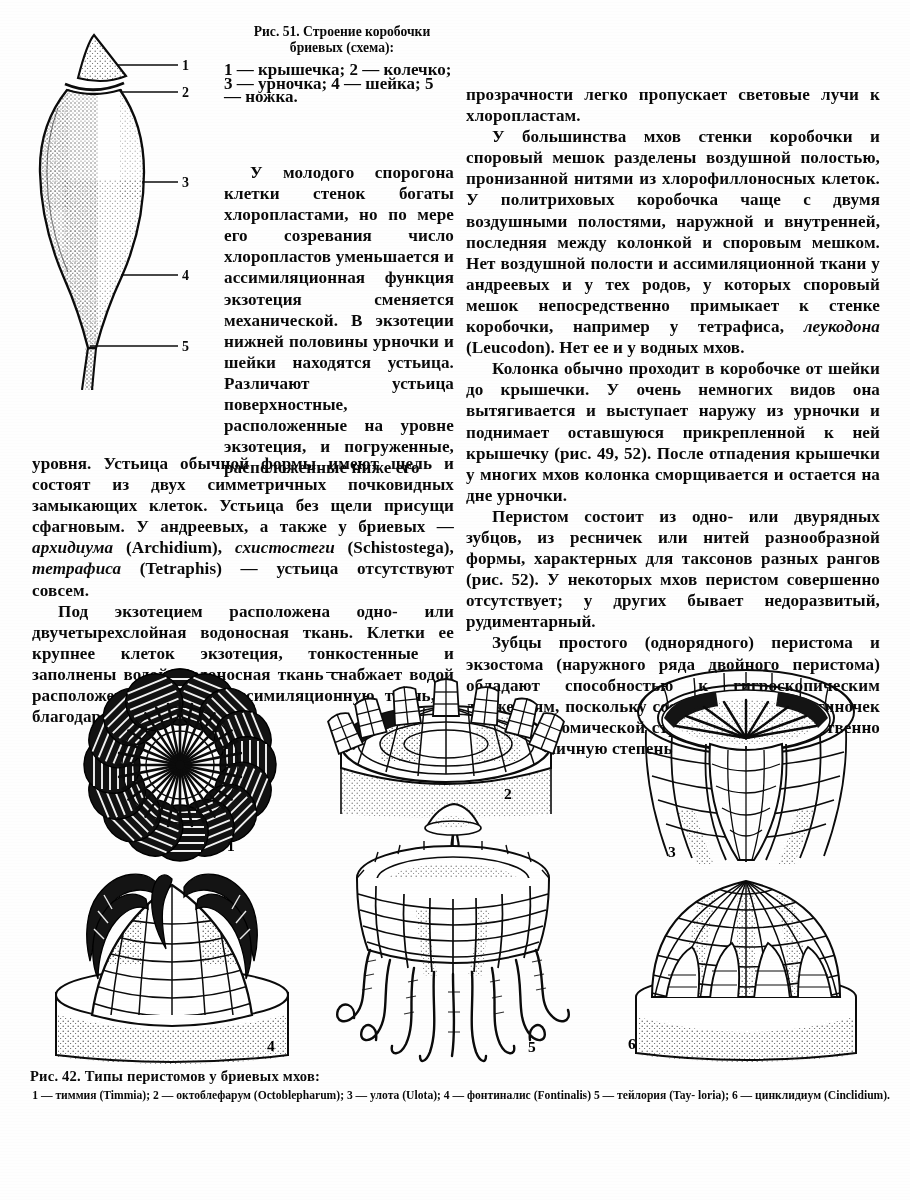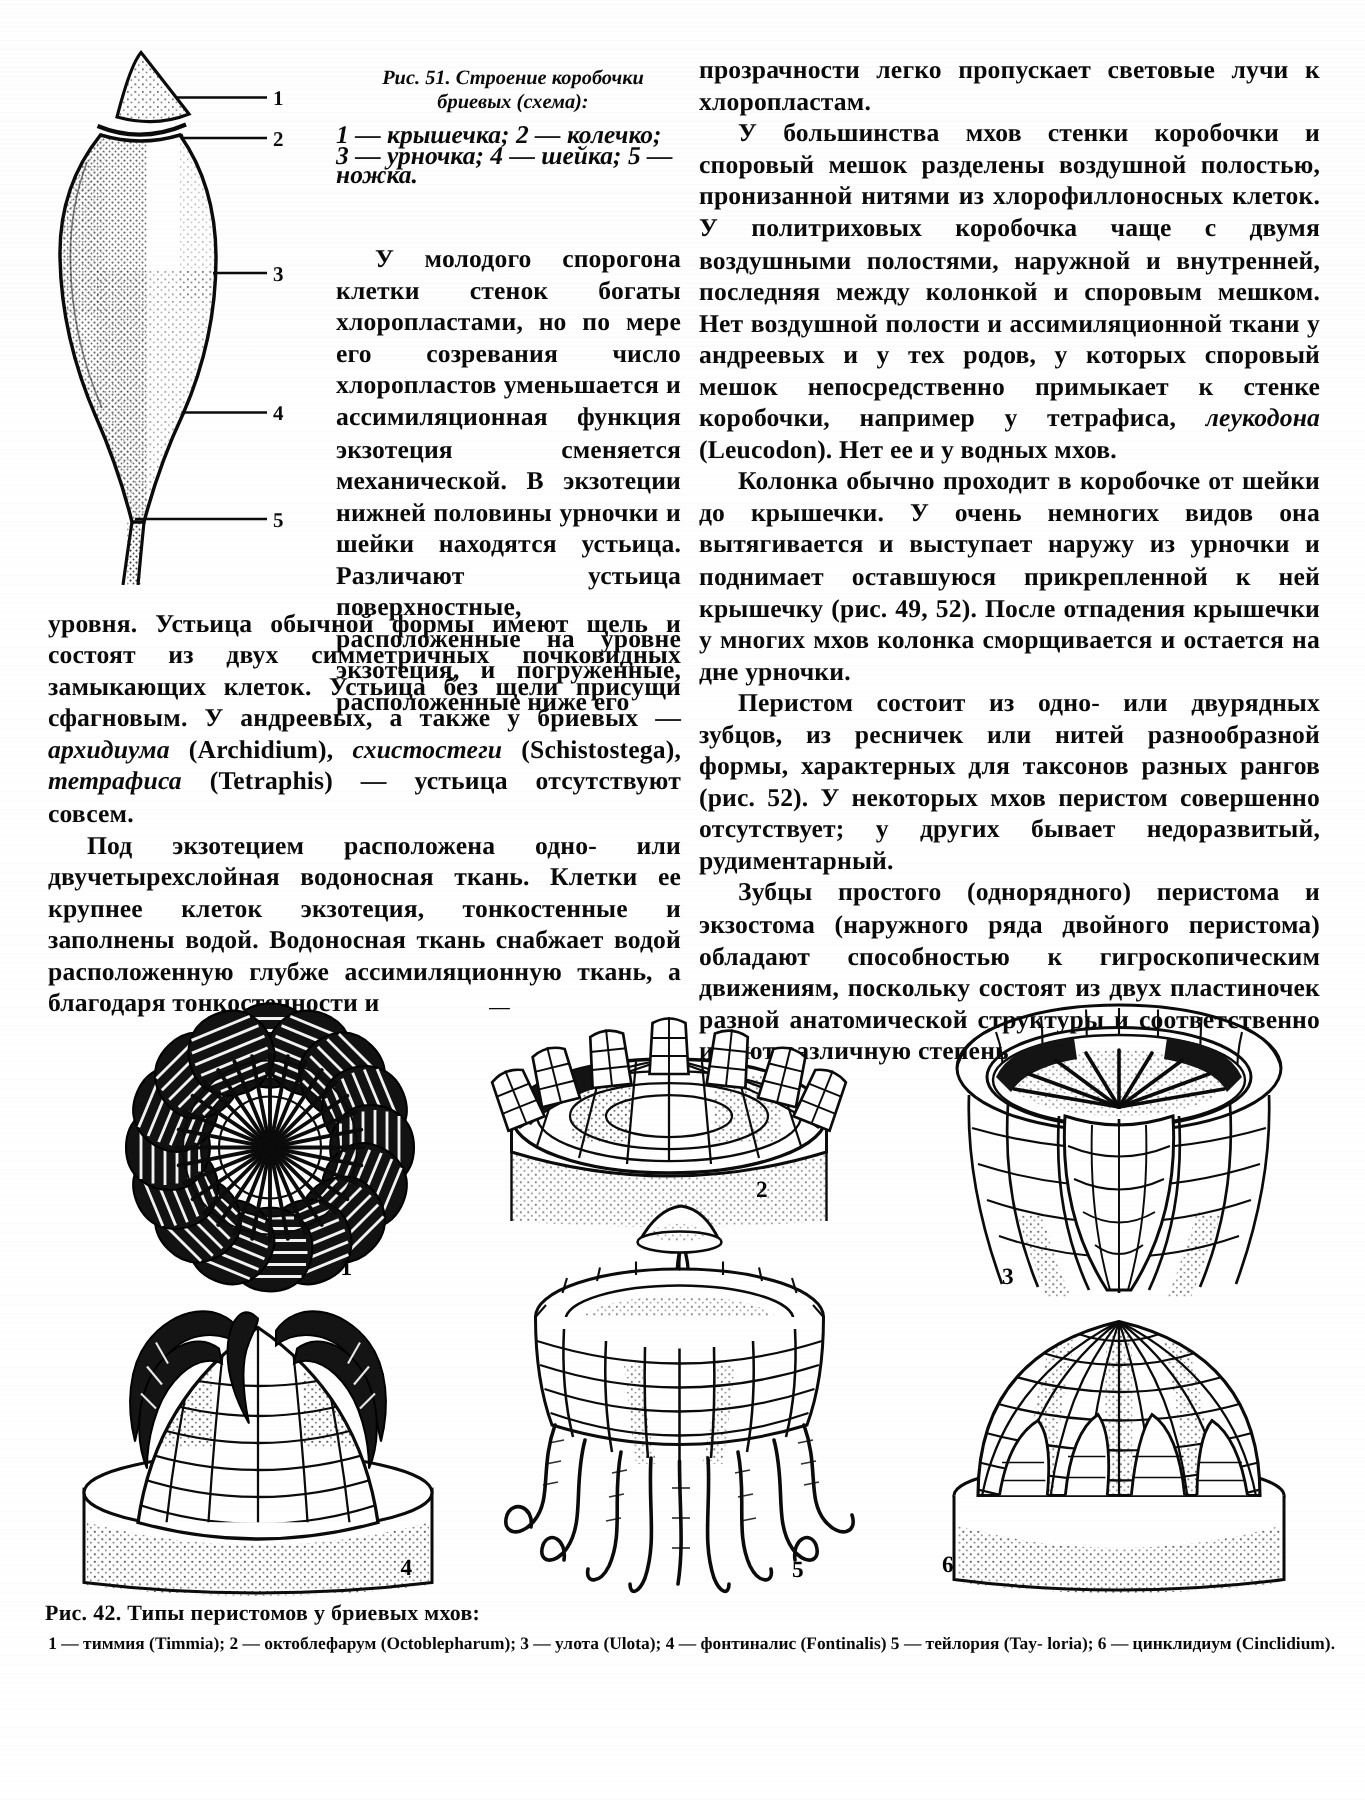--- a/index.html
+++ b/index.html
@@ -31,39 +31,38 @@
     text-align: justify;
     text-justify: inter-word;
     font-weight: 700;
     letter-spacing: 0.1px;
     -webkit-font-smoothing: none;
   }
   .body-text p {
     margin: 0;
     text-indent: 26px;
   }
-  .body-text p.noindent { text-indent: 0; }
+  .body-text p.noindent { text-indent: 0; margin-top: 48px; }
   .ital { font-style: italic; }
 
   
   #fig51-wrap {
     position: absolute;
     left: 34px;
     top: 30px;
     width: 180px;
     height: 360px;
   }
   #fig51-wrap svg { display: block; }
 
   #fig51-caption {
     position: absolute;
     left: 224px;
-    top: 44px;
+    top: 24px;
     width: 228px;
-    font-style: italic;
   }
   #fig51-caption .cap-title {
     font-size: 13.6px;
     line-height: 15.6px;
     font-weight: 700;
     text-align: left;
     text-indent: 0;
     margin: 0;
     padding-left: 8px;
   }

